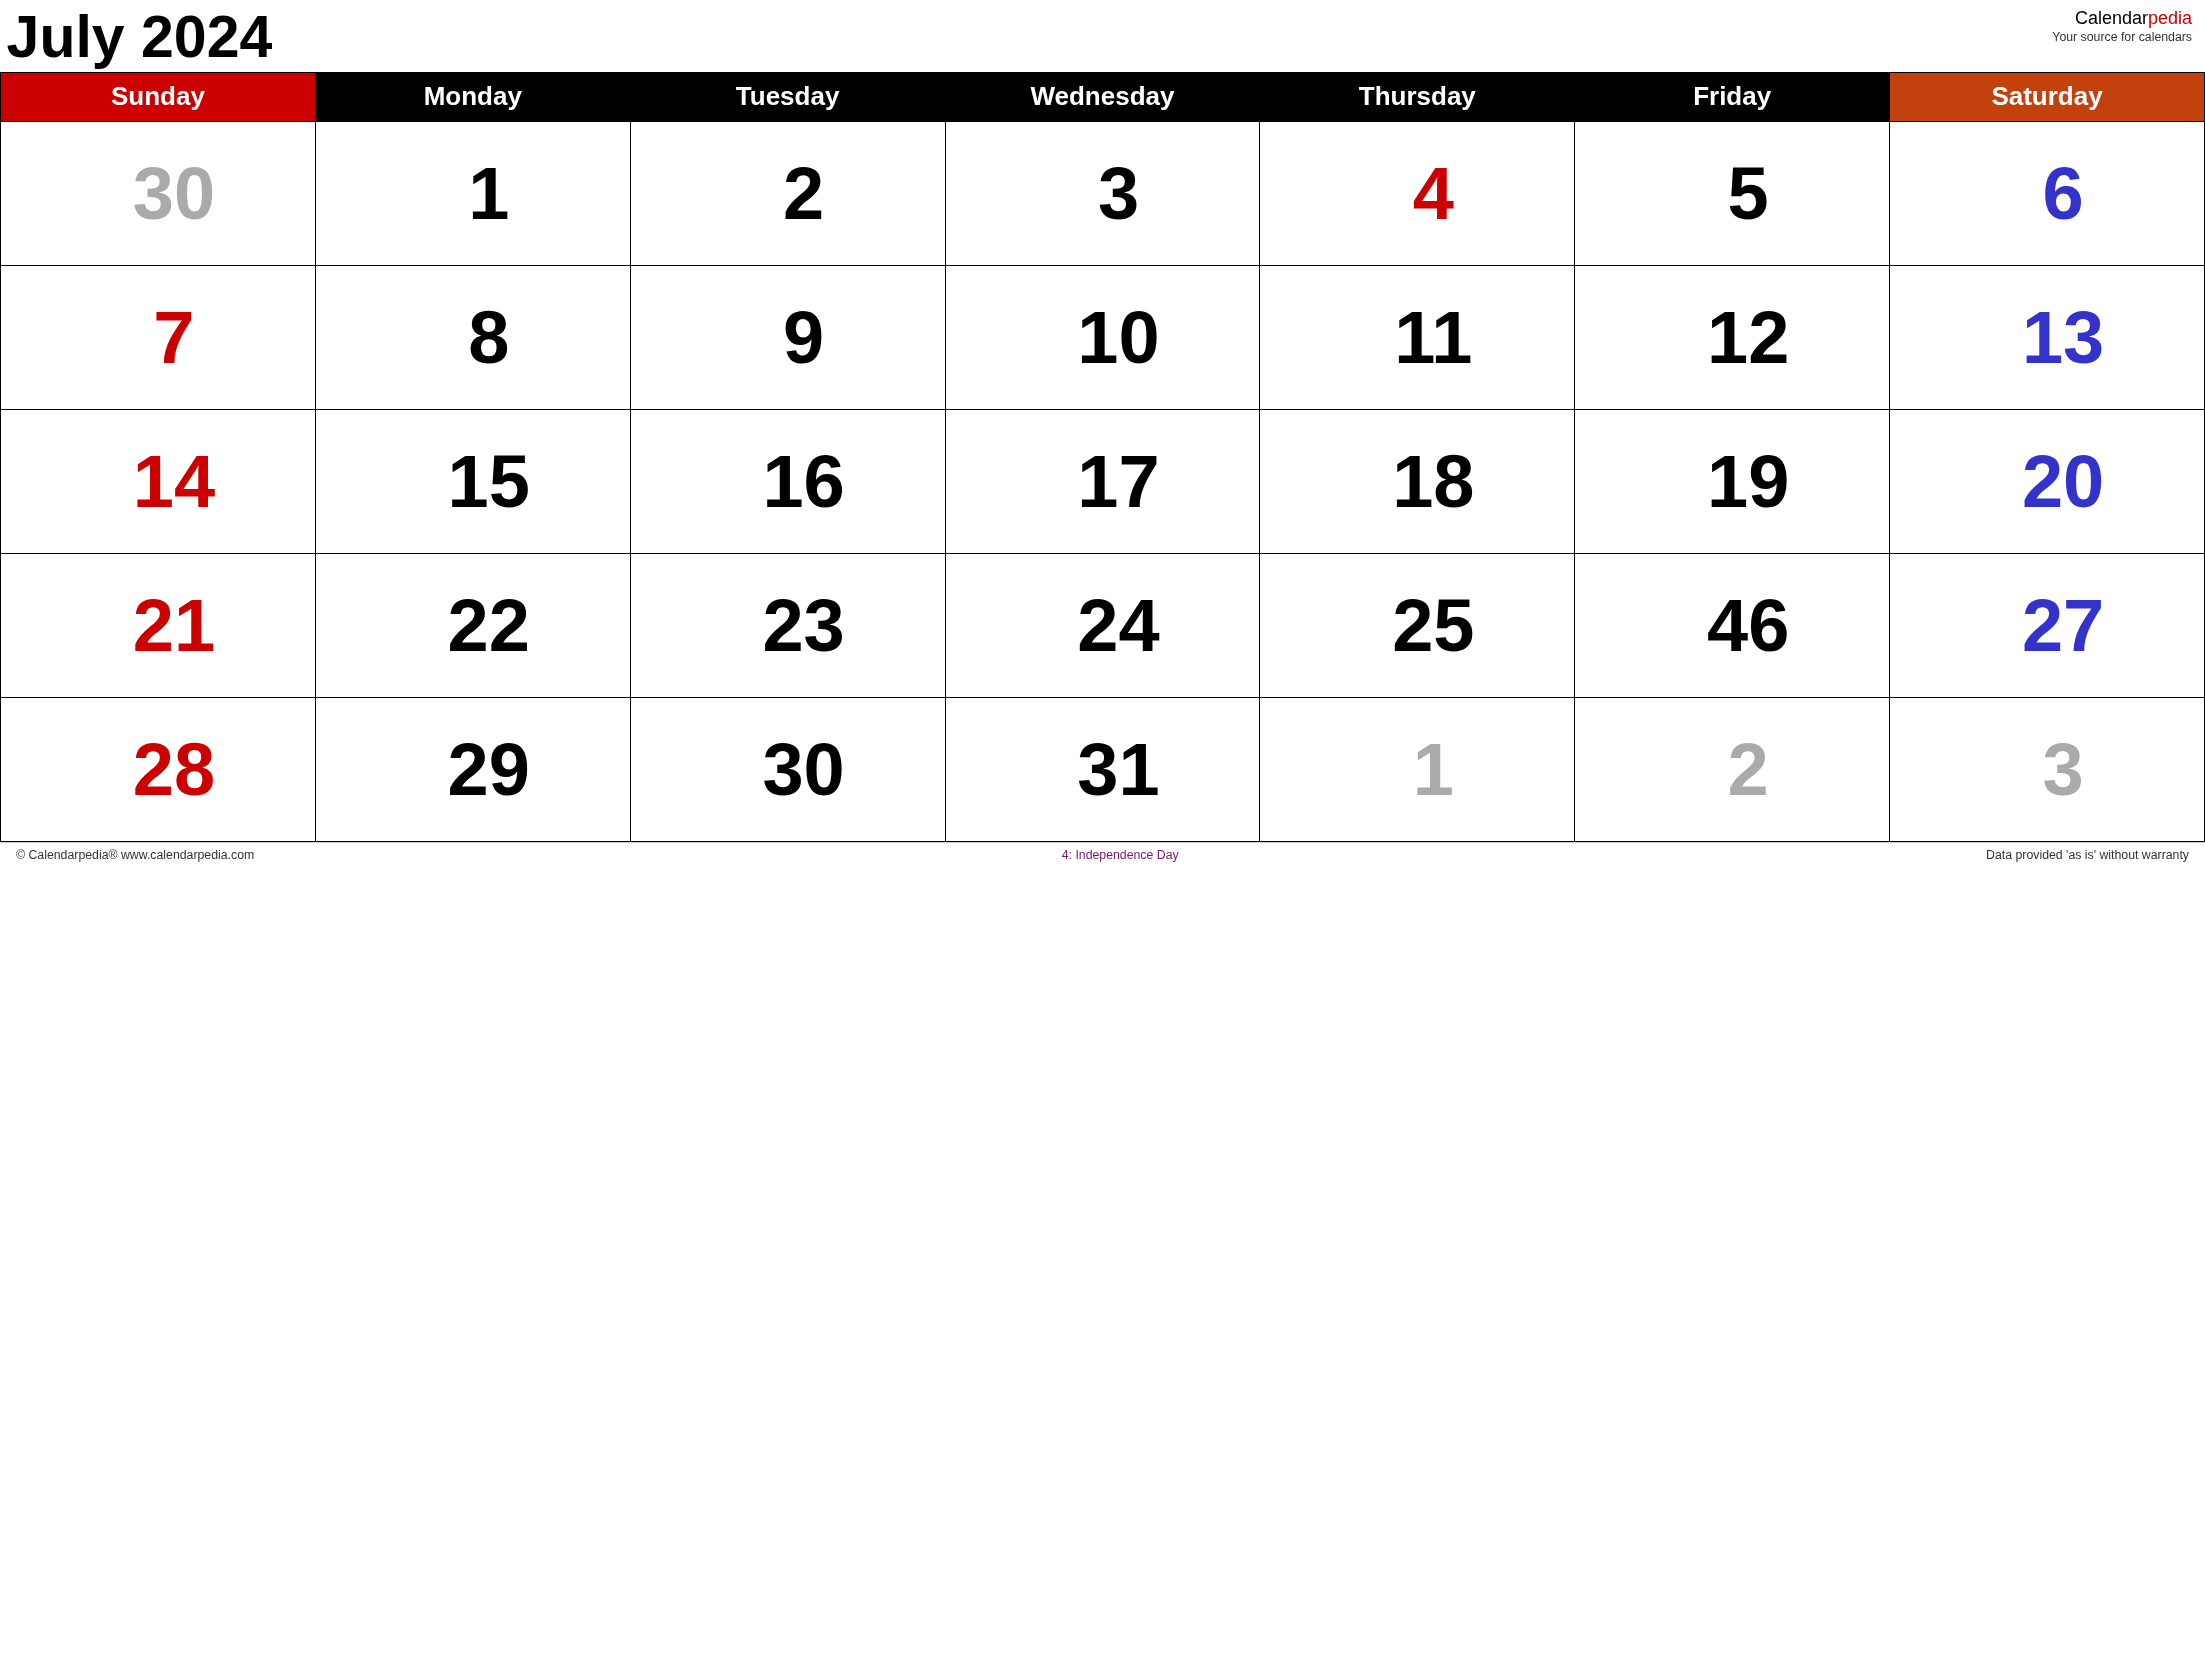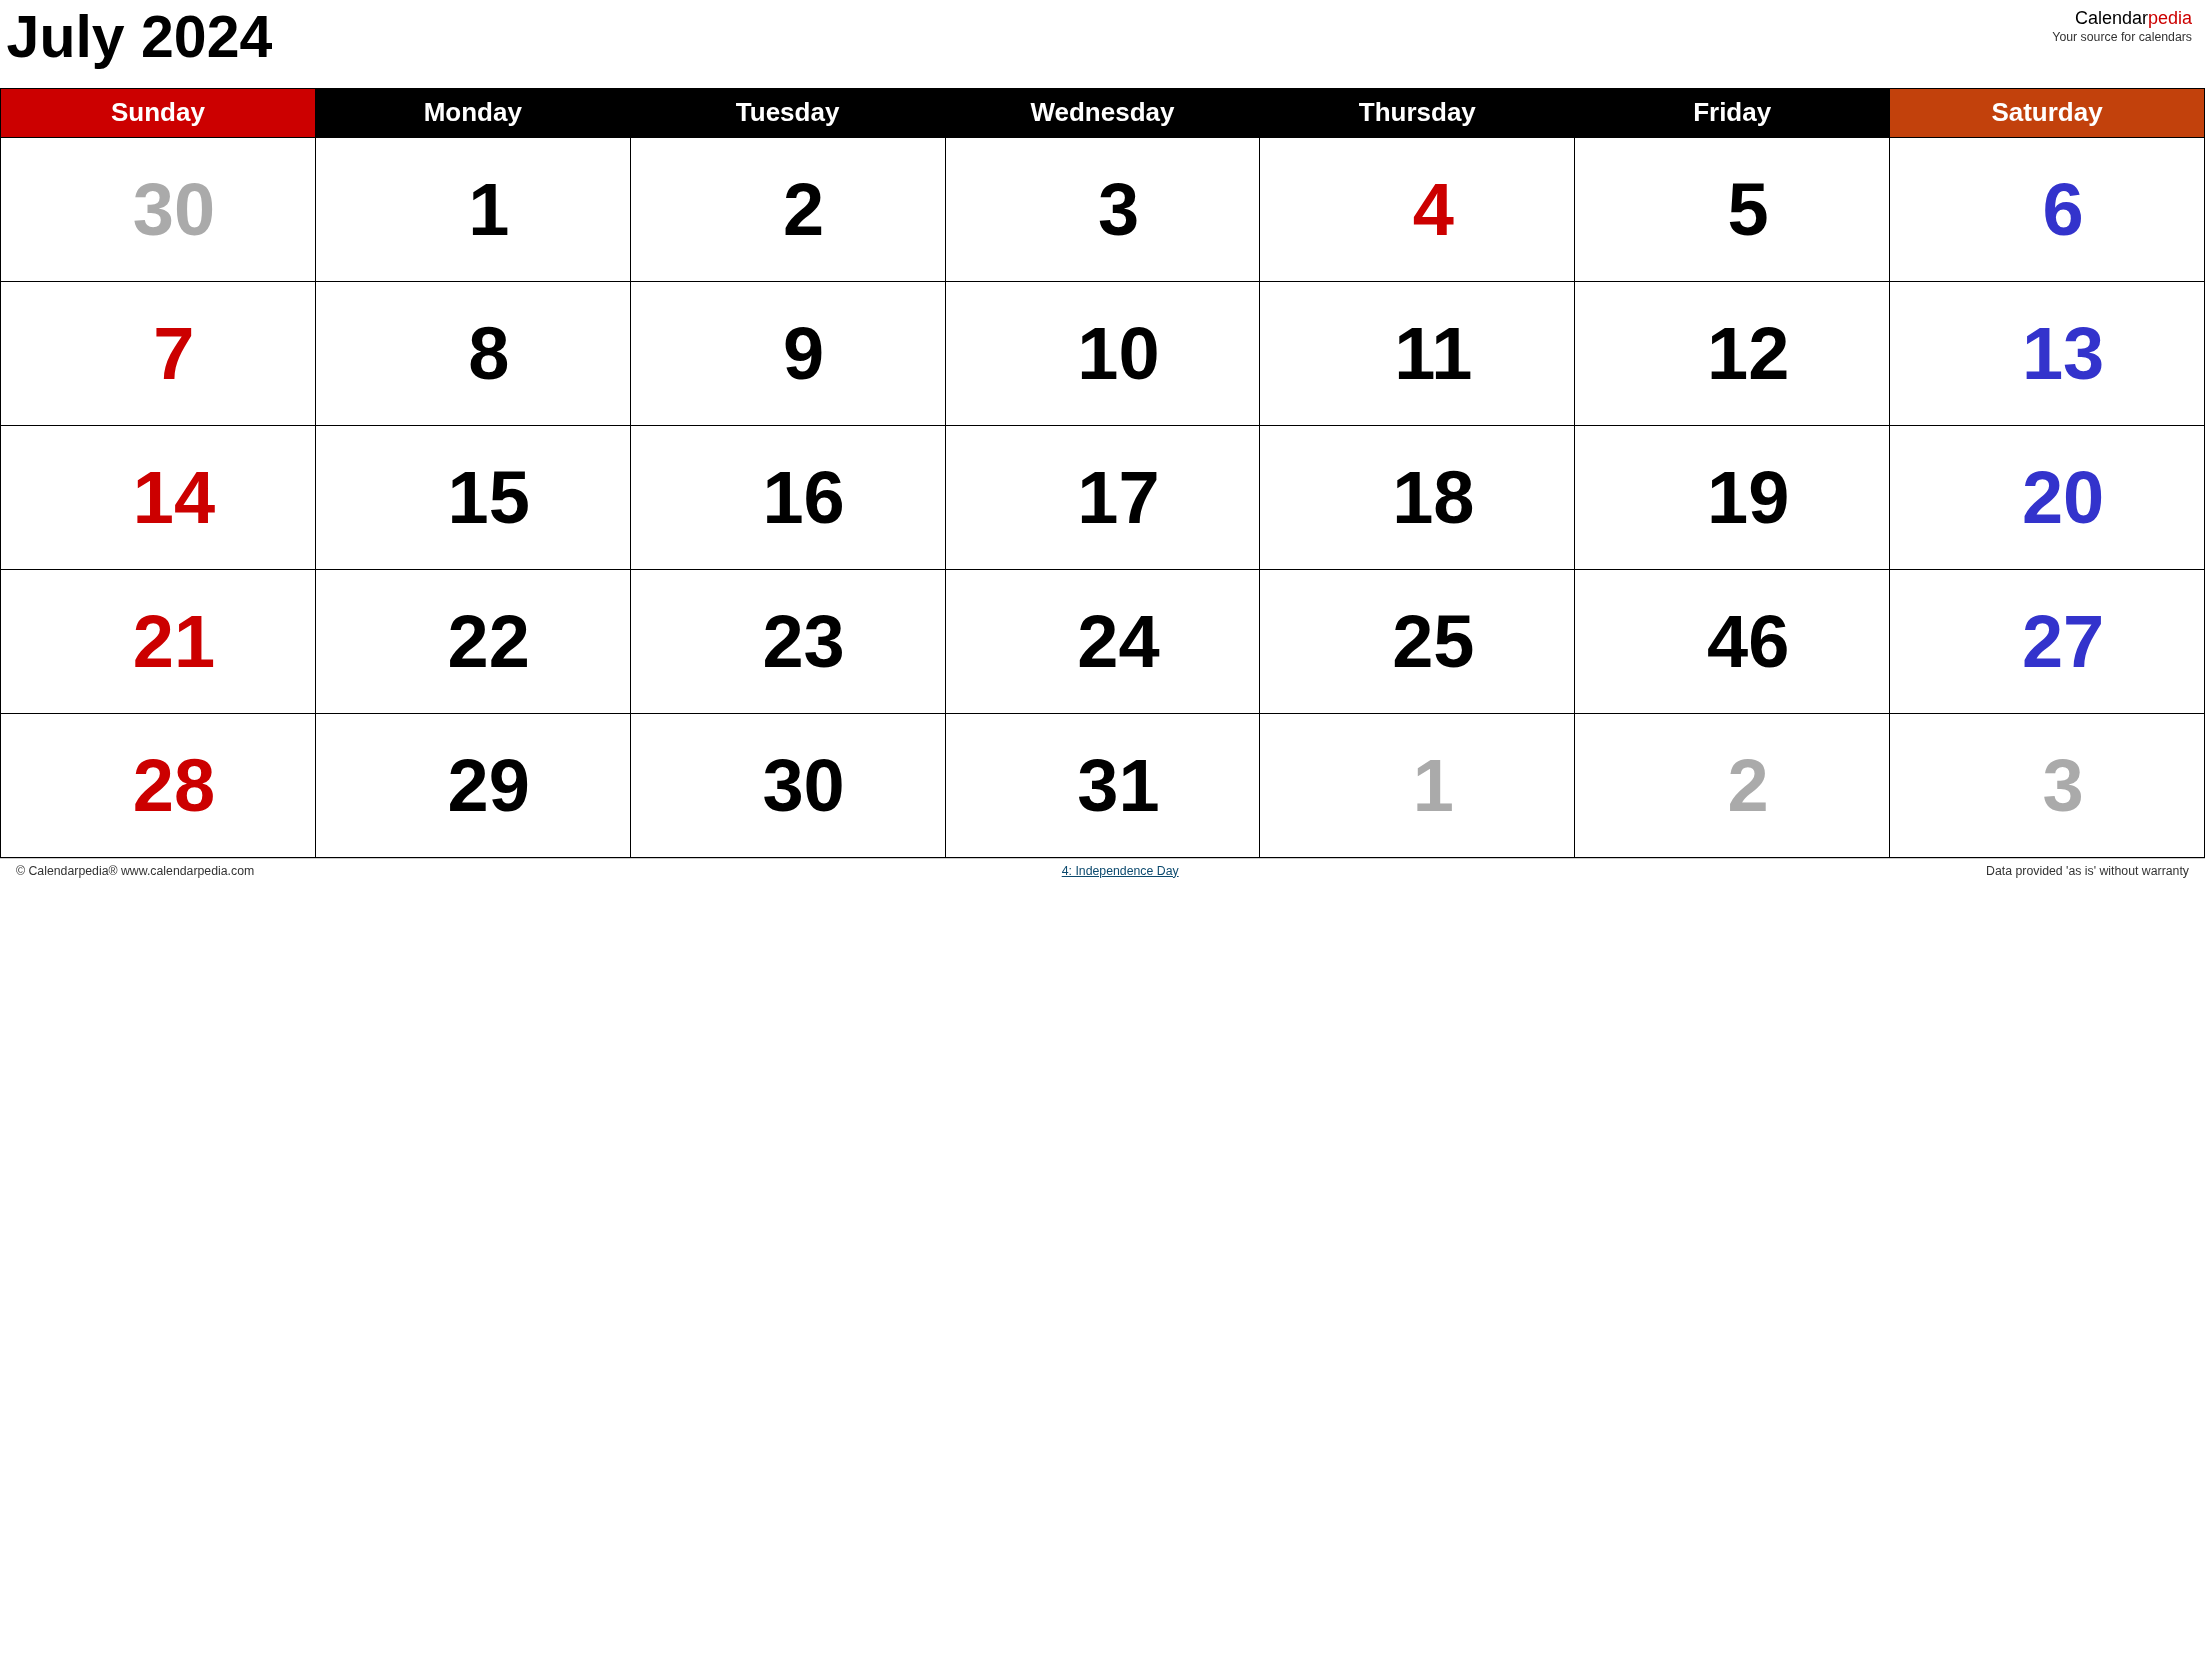--- a/index.html
+++ b/index.html
@@ -52,21 +52,20 @@
 
     .brand-tagline {
       font-size: 12.3px;
       color: #333;
     }
 
     .calendar-table {
       width: 100%;
       border-collapse: collapse;
       table-layout: fixed;
-      margin-top: 16px;
     }
 
     .calendar-table thead tr th {
       border: 1.6px solid #000;
       text-align: center;
       font-size: 26px;
       font-weight: bold;
       padding: 8.2px 0;
       color: #fff;
     }
@@ -110,22 +109,21 @@
       font-size: 12.3px;
       color: #333;
       border-top: 0.8px solid #ccc;
     }
 
     .footer-left {
       color: #333;
     }
 
     .footer-center {
-      color: #0c4a6e;
-      text-decoration: underline;
+      color: #701a75;
     }
 
     .footer-right {
       color: #333;
     }
   </style>
 </head>
 <body>
 
 <div class="page-wrapper">

